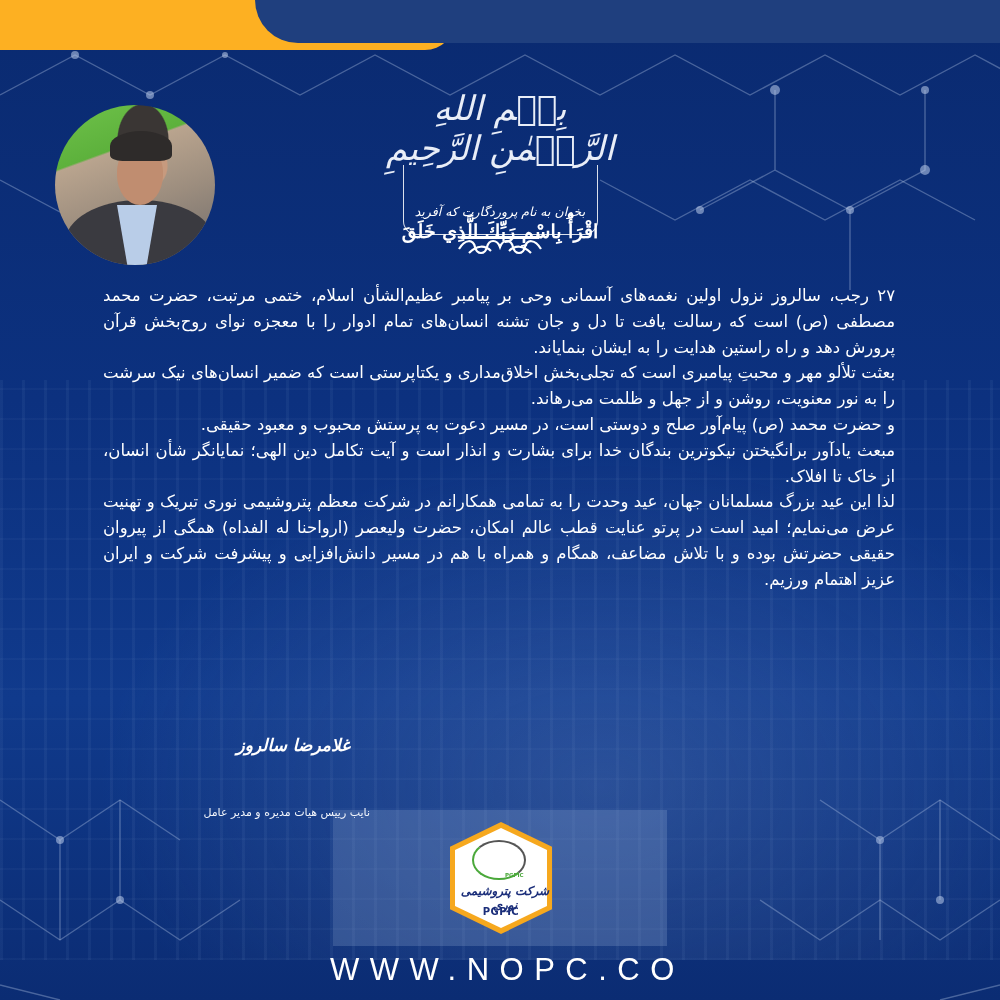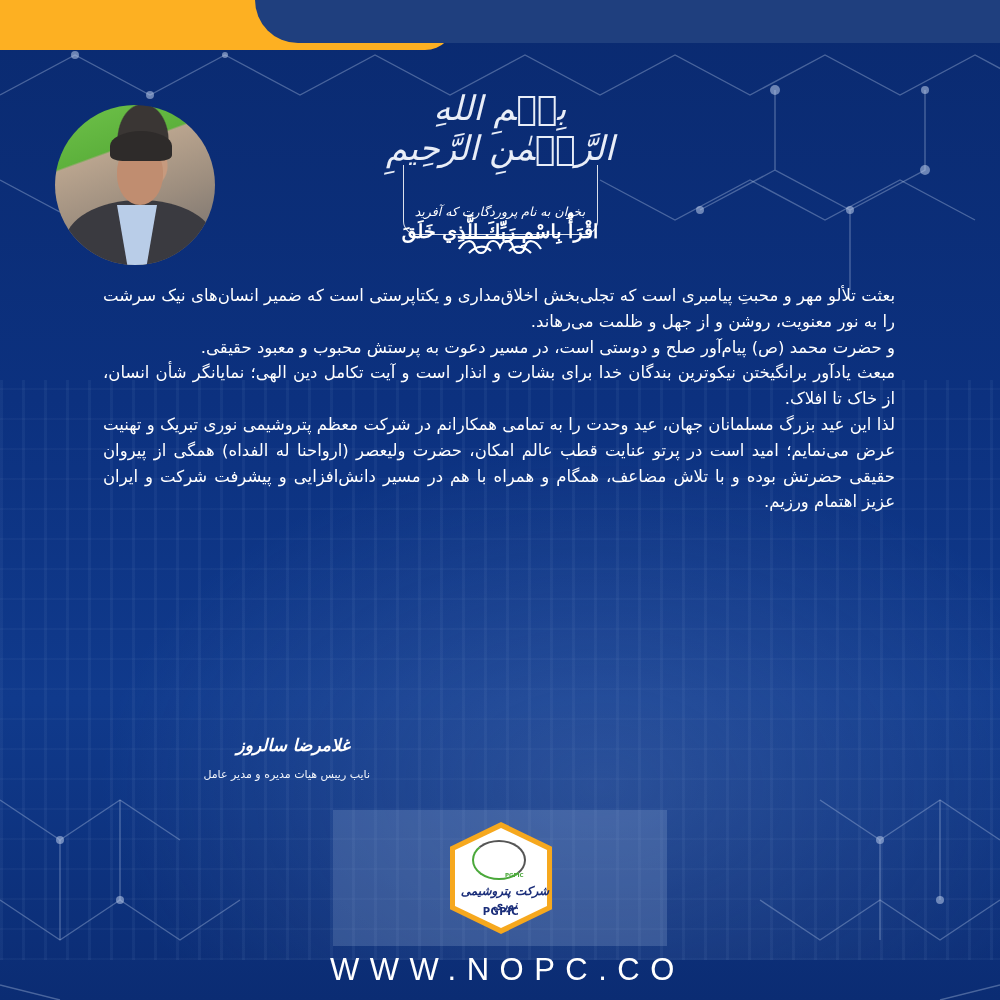--- a/index.html
+++ b/index.html
@@ -56,21 +56,21 @@
       position:absolute; left:103px; top:283px; width:792px; z-index:4;
       direction:rtl; text-align:justify; text-align-last:right;
       font-size:16.5px; line-height:25.8px; color:#ffffff;
     }
     .body-text p { margin:0; }
 
     .signature {
       position:absolute; left:205px; top:735px; width:145px; text-align:right; z-index:4;
       font-family:"DejaVu Serif", serif; font-style:italic; font-weight:bold; font-size:17px; direction:rtl;
     }
-    .sig-title { position:absolute; left:190px; top:768px; width:180px; text-align:right; z-index:4;
+    .sig-title { position:absolute; left:190px; top:806px; width:180px; text-align:right; z-index:4;
       font-size:11px; direction:rtl; color:#f2f5fb; }
 
     .logo-panel { position:absolute; left:333px; top:810px; width:334px; height:136px; z-index:3;
       background:rgba(150,175,215,0.25); }
     .logo-badge {
       position:absolute; left:450px; top:822px; width:102px; height:112px; z-index:5;
       background:#f6a81e;
       clip-path:polygon(50% 0,100% 22%,100% 78%,50% 100%,0 78%,0 22%);
       border-radius:12px;
     }
@@ -136,20 +136,21 @@
 <div class="verse-fa">بخوان به نام پروردگارت که آفرید</div>
 <svg class="ornament" viewBox="0 0 90 22">
   <rect x="6" y="1" width="78" height="3" fill="#fff"></rect>
   <g fill="none" stroke="#fff" stroke-width="2.2">
     <path d="M4 14 C10 4, 18 4, 20 12 C22 20, 30 20, 32 12 C34 4, 42 4, 45 12 C48 4, 56 4, 58 12 C60 20, 68 20, 70 12 C72 4, 80 4, 86 14"></path>
     <path d="M14 18 C22 10, 30 10, 36 16 M54 16 C60 10, 68 10, 76 18"></path>
   </g>
 </svg>
 
 <div class="body-text">
+  <p>۲۷ رجب، سالروز نزول اولین نغمه‌های آسمانی وحی بر پیامبر عظیم‌الشأن اسلام، ختمی مرتبت، حضرت محمد مصطفی (ص) است که رسالت یافت تا دل و جان تشنه انسان‌های تمام ادوار را با معجزه نوای روح‌بخش قرآن پرورش دهد و راه راستین هدایت را به ایشان بنمایاند.</p>
   <p>بعثت تلألو مهر و محبتِ پیامبری است که تجلی‌بخش اخلاق‌مداری و یکتاپرستی است که ضمیر انسان‌های نیک سرشت را به نور معنویت، روشن و از جهل و ظلمت می‌رهاند.</p>
   <p>و حضرت محمد (ص) پیام‌آور صلح و دوستی است، در مسیر دعوت به پرستش محبوب و معبود حقیقی.</p>
   <p>مبعث یادآور برانگیختن نیکوترین بندگان خدا برای بشارت و انذار است و آیت تکامل دین الهی؛ نمایانگر شأن انسان، از خاک تا افلاک.</p>
   <p>لذا این عید بزرگ مسلمانان جهان، عید وحدت را به تمامی همکارانم در شرکت معظم پتروشیمی نوری تبریک و تهنیت عرض می‌نمایم؛ امید است در پرتو عنایت قطب عالم امکان، حضرت ولیعصر (ارواحنا له الفداه) همگی از پیروان حقیقی حضرتش بوده و با تلاش مضاعف، همگام و همراه با هم در مسیر دانش‌افزایی و پیشرفت شرکت و ایران عزیز اهتمام ورزیم.</p>
 </div>
 
 <div class="signature">غلامرضا سالروز</div>
 <div class="sig-title">نایب رییس هیات مدیره و مدیر عامل</div>
 
 <div class="logo-panel"></div>

